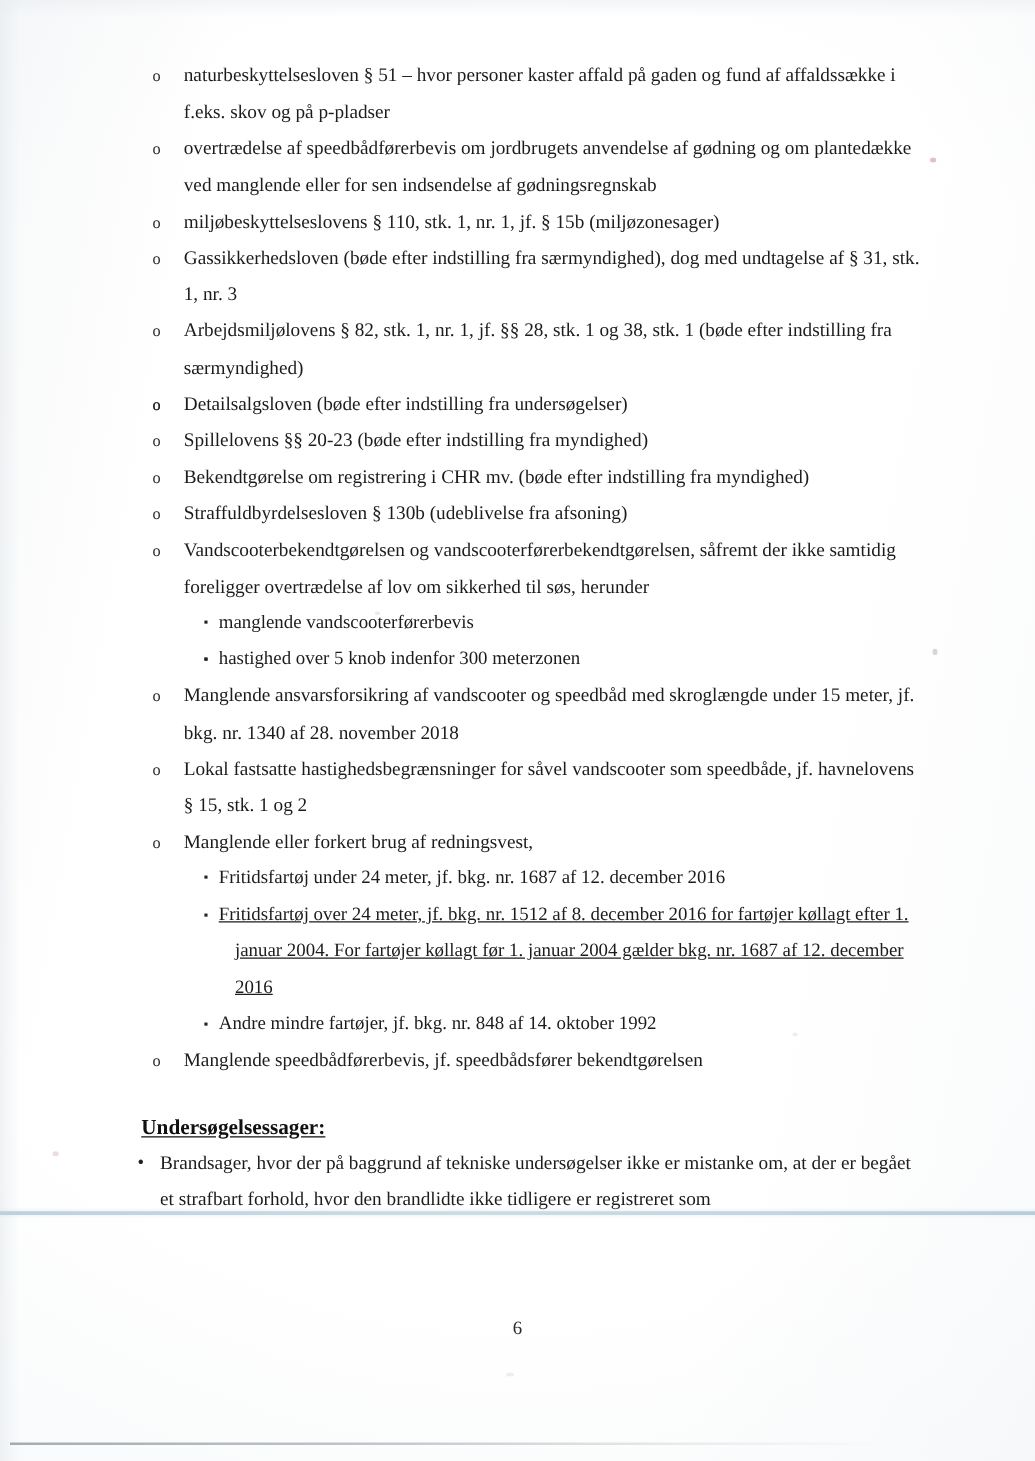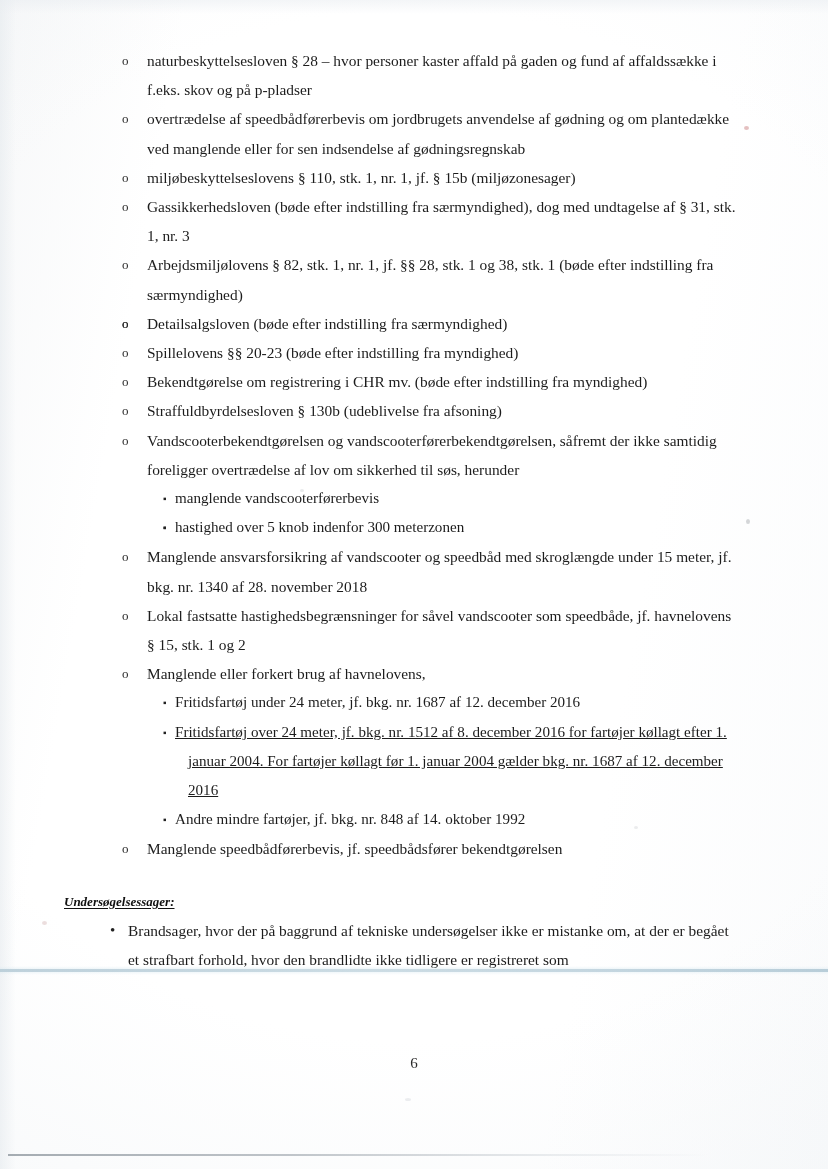--- a/index.html
+++ b/index.html
@@ -93,25 +93,24 @@
   }
   li.item2.hang > .txt {
     padding-left: 13px;
     text-indent: -13px;
     text-decoration: underline;
   }
 
   .heading-undersog {
     position: relative;
     margin: 0;
-    padding-left: 64px;
-    font-size: 13px;
+    padding-left: 113px;
+    font-size: 17px;
     line-height: 29.2px;
     font-weight: bold;
-    font-style: italic;
     text-decoration: underline;
     text-underline-offset: 2px;
     color: #111;
   }
 
   ul.lvl-bullet {
     list-style: none;
     margin: 0;
     padding: 0;
   }
@@ -242,21 +241,21 @@
 
   <div class="paper-tint"></div>
   <div class="edge-shadow-left"></div>
   <div class="edge-shadow-top"></div>
 
   <div class="content">
 
     <ul class="lvl1" style="padding-top:46px;">
       <li class="item1">
         <span class="bullet-o">o</span>
-        <span class="txt">naturbeskyttelsesloven § 28 – hvor personer kaster affald på gaden og fund af affaldssække i f.eks. skov og på p-pladser</span>
+        <span class="txt">naturbeskyttelsesloven § 51 – hvor personer kaster affald på gaden og fund af affaldssække i f.eks. skov og på p-pladser</span>
       </li>
       <li class="item1">
         <span class="bullet-o">o</span>
         <span class="txt">overtrædelse af speedbådførerbevis om jordbrugets anvendelse af gødning og om plantedække ved manglende eller for sen indsendelse af gødningsregnskab</span>
       </li>
       <li class="item1">
         <span class="bullet-o">o</span>
         <span class="txt">miljøbeskyttelseslovens § 110, stk. 1, nr. 1, jf. § 15b (miljøzonesager)</span>
       </li>
       <li class="item1">
@@ -265,21 +264,21 @@
       </li>
       <li class="item1">
         <span class="bullet-o">o</span>
         <span class="txt">Arbejdsmiljølovens § 82, stk. 1, nr. 1, jf. §§ 28, stk. 1 og 38, stk. 1 (bøde efter indstilling fra særmyndighed)</span>
       </li>
       <li class="item1">
         <span class="bullet-o">o</span>
       </li>
       <li class="item1">
         <span class="bullet-o">o</span>
-        <span class="txt">Detailsalgsloven (bøde efter indstilling fra særmyndighed)</span>
+        <span class="txt">Detailsalgsloven (bøde efter indstilling fra undersøgelser)</span>
       </li>
       <li class="item1">
         <span class="bullet-o">o</span>
         <span class="txt">Spillelovens §§ 20-23 (bøde efter indstilling fra myndighed)</span>
       </li>
       <li class="item1">
         <span class="bullet-o">o</span>
         <span class="txt">Bekendtgørelse om registrering i CHR mv. (bøde efter indstilling fra myndighed)</span>
       </li>
       <li class="item1">
@@ -310,21 +309,21 @@
       <li class="item1">
         <span class="bullet-o">o</span>
         <span class="txt">Manglende ansvarsforsikring af vandscooter og speedbåd med skroglængde under 15 meter, jf. bkg. nr. 1340 af 28. november 2018</span>
       </li>
       <li class="item1">
         <span class="bullet-o">o</span>
         <span class="txt">Lokal fastsatte hastighedsbegrænsninger for såvel vandscooter som speedbåde, jf. havnelovens § 15, stk. 1 og 2</span>
       </li>
       <li class="item1">
         <span class="bullet-o">o</span>
-        <span class="txt">Manglende eller forkert brug af havnelovens,</span>
+        <span class="txt">Manglende eller forkert brug af redningsvest,</span>
       </li>
     </ul>
 
     <ul class="lvl2">
       <li class="item2">
         <span class="bullet-sq">▪</span>
         <span class="txt">Fritidsfartøj under 24 meter, jf. bkg. nr. 1687 af 12. december 2016</span>
       </li>
       <li class="item2 hang">
         <span class="bullet-sq">▪</span>

